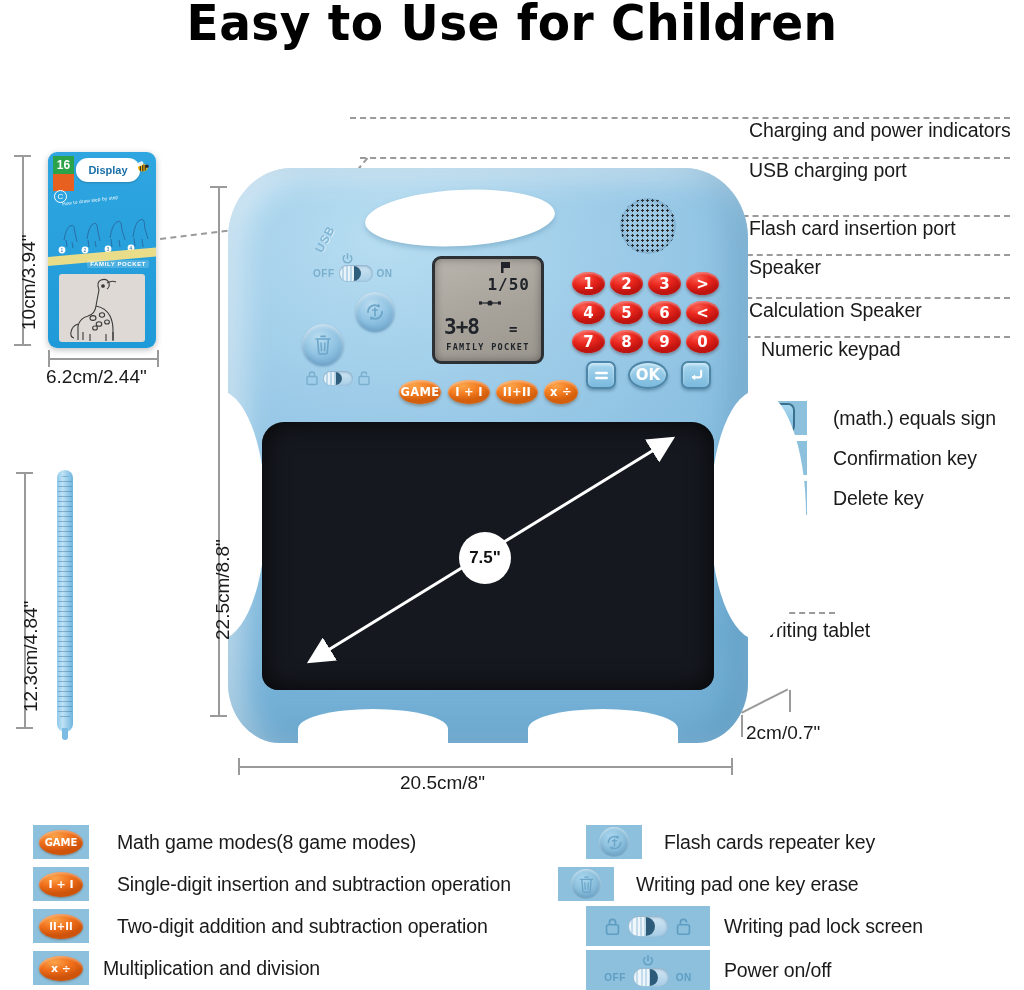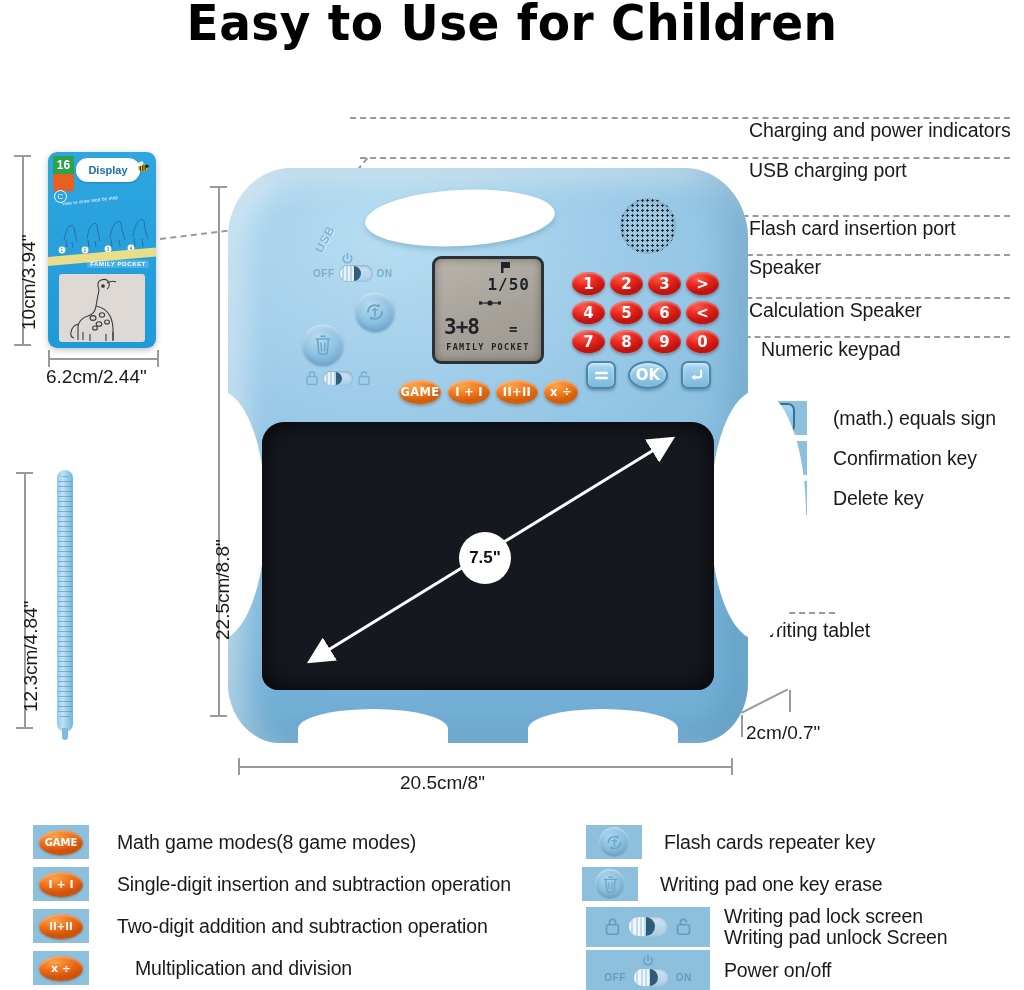--- a/index.html
+++ b/index.html
@@ -576,39 +576,39 @@
 <div class="legend-row" style="left:33px; top:909px;">
   <div class="tile">
     <div class="oval-orange" style="font-size:10px;">II+II</div>
   </div>
   <div class="legend-text" style="margin-left:28px;">Two-digit addition and subtraction operation</div>
 </div>
 <div class="legend-row" style="left:33px; top:951px;">
   <div class="tile">
     <div class="oval-orange">x ÷</div>
   </div>
-  <div class="legend-text" style="margin-left:46px;">Multiplication and division</div>
+  <div class="legend-text" style="margin-left:14px;">Multiplication and division</div>
 </div>
 
 <div class="legend-row" style="left:586px; top:825px;">
   <div class="tile">
     <div class="tile-round">
       <svg width="21" height="21" viewBox="0 0 24 24">
         <path d="M5 12 a7 7 0 0 1 11-5.6" stroke="#6ba6c9" stroke-width="1.8" fill="none" stroke-linecap="round"></path>
         <path d="M19 12 a7 7 0 0 1-11 5.6" stroke="#6ba6c9" stroke-width="1.8" fill="none" stroke-linecap="round"></path>
         <path d="M16 3.2 L17 7 L13.4 7 Z" fill="#6ba6c9"></path>
         <path d="M8 20.8 L7 17 L10.6 17 Z" fill="#6ba6c9"></path>
         <path d="M12 8 L12 16 M9.6 10 L14.4 10" stroke="#6ba6c9" stroke-width="1.6" stroke-linecap="round"></path>
       </svg>
     </div>
   </div>
   <div class="legend-text" style="margin-left:22px;">Flash cards repeater key</div>
 </div>
 
-<div class="legend-row" style="left:582px; top:867px;">
+<div class="legend-row" style="left:558px; top:867px;">
   <div class="tile">
     <div class="tile-round">
       <svg width="19" height="21" viewBox="0 0 22 24">
         <path d="M4 6 L18 6 M9 3.4 L13 3.4" stroke="#6ba6c9" stroke-width="1.6" stroke-linecap="round"></path>
         <path d="M5.6 6.6 L6.8 20 Q6.9 21 8 21 L14 21 Q15.1 21 15.2 20 L16.4 6.6" stroke="#6ba6c9" stroke-width="1.6" fill="none"></path>
         <path d="M9 10 L9.5 17.5 M13 10 L12.5 17.5" stroke="#6ba6c9" stroke-width="1.4" stroke-linecap="round"></path>
       </svg>
     </div>
   </div>
   <div class="legend-text" style="margin-left:22px;">Writing pad one key erase</div>
@@ -625,21 +625,20 @@
         <div class="pad-slider-knob"></div>
       </div>
       <svg width="17" height="19" viewBox="0 0 14 16">
         <rect x="2" y="6.5" width="10" height="8" rx="1.6" fill="none" stroke="#5f9dc2" stroke-width="1.4"></rect>
         <path d="M4.4 6.5 V4.6 a2.6 2.6 0 0 1 5.2 0" fill="none" stroke="#5f9dc2" stroke-width="1.4"></path>
       </svg>
     </div>
   </div>
   <div style="margin-left:14px;">
     <div class="legend-text two-line">Writing pad lock screen</div>
-    <div class="legend-text two-line">Writing pad unlock Screen</div>
   </div>
 </div>
 
 <div class="legend-row" style="left:586px; top:950px;">
   <div class="tile wide" style="height:40px; flex-direction:column; justify-content:flex-end; padding-bottom:3px;">
     <svg width="14" height="13" viewBox="0 0 14 14" style="margin-bottom:1px;">
       <path d="M7 2 L7 7" stroke="#5f9dc2" stroke-width="1.6" stroke-linecap="round"></path>
       <path d="M3.6 4 a4.6 4.6 0 1 0 6.8 0" stroke="#5f9dc2" stroke-width="1.6" fill="none" stroke-linecap="round"></path>
     </svg>
     <div class="lock-slider">

